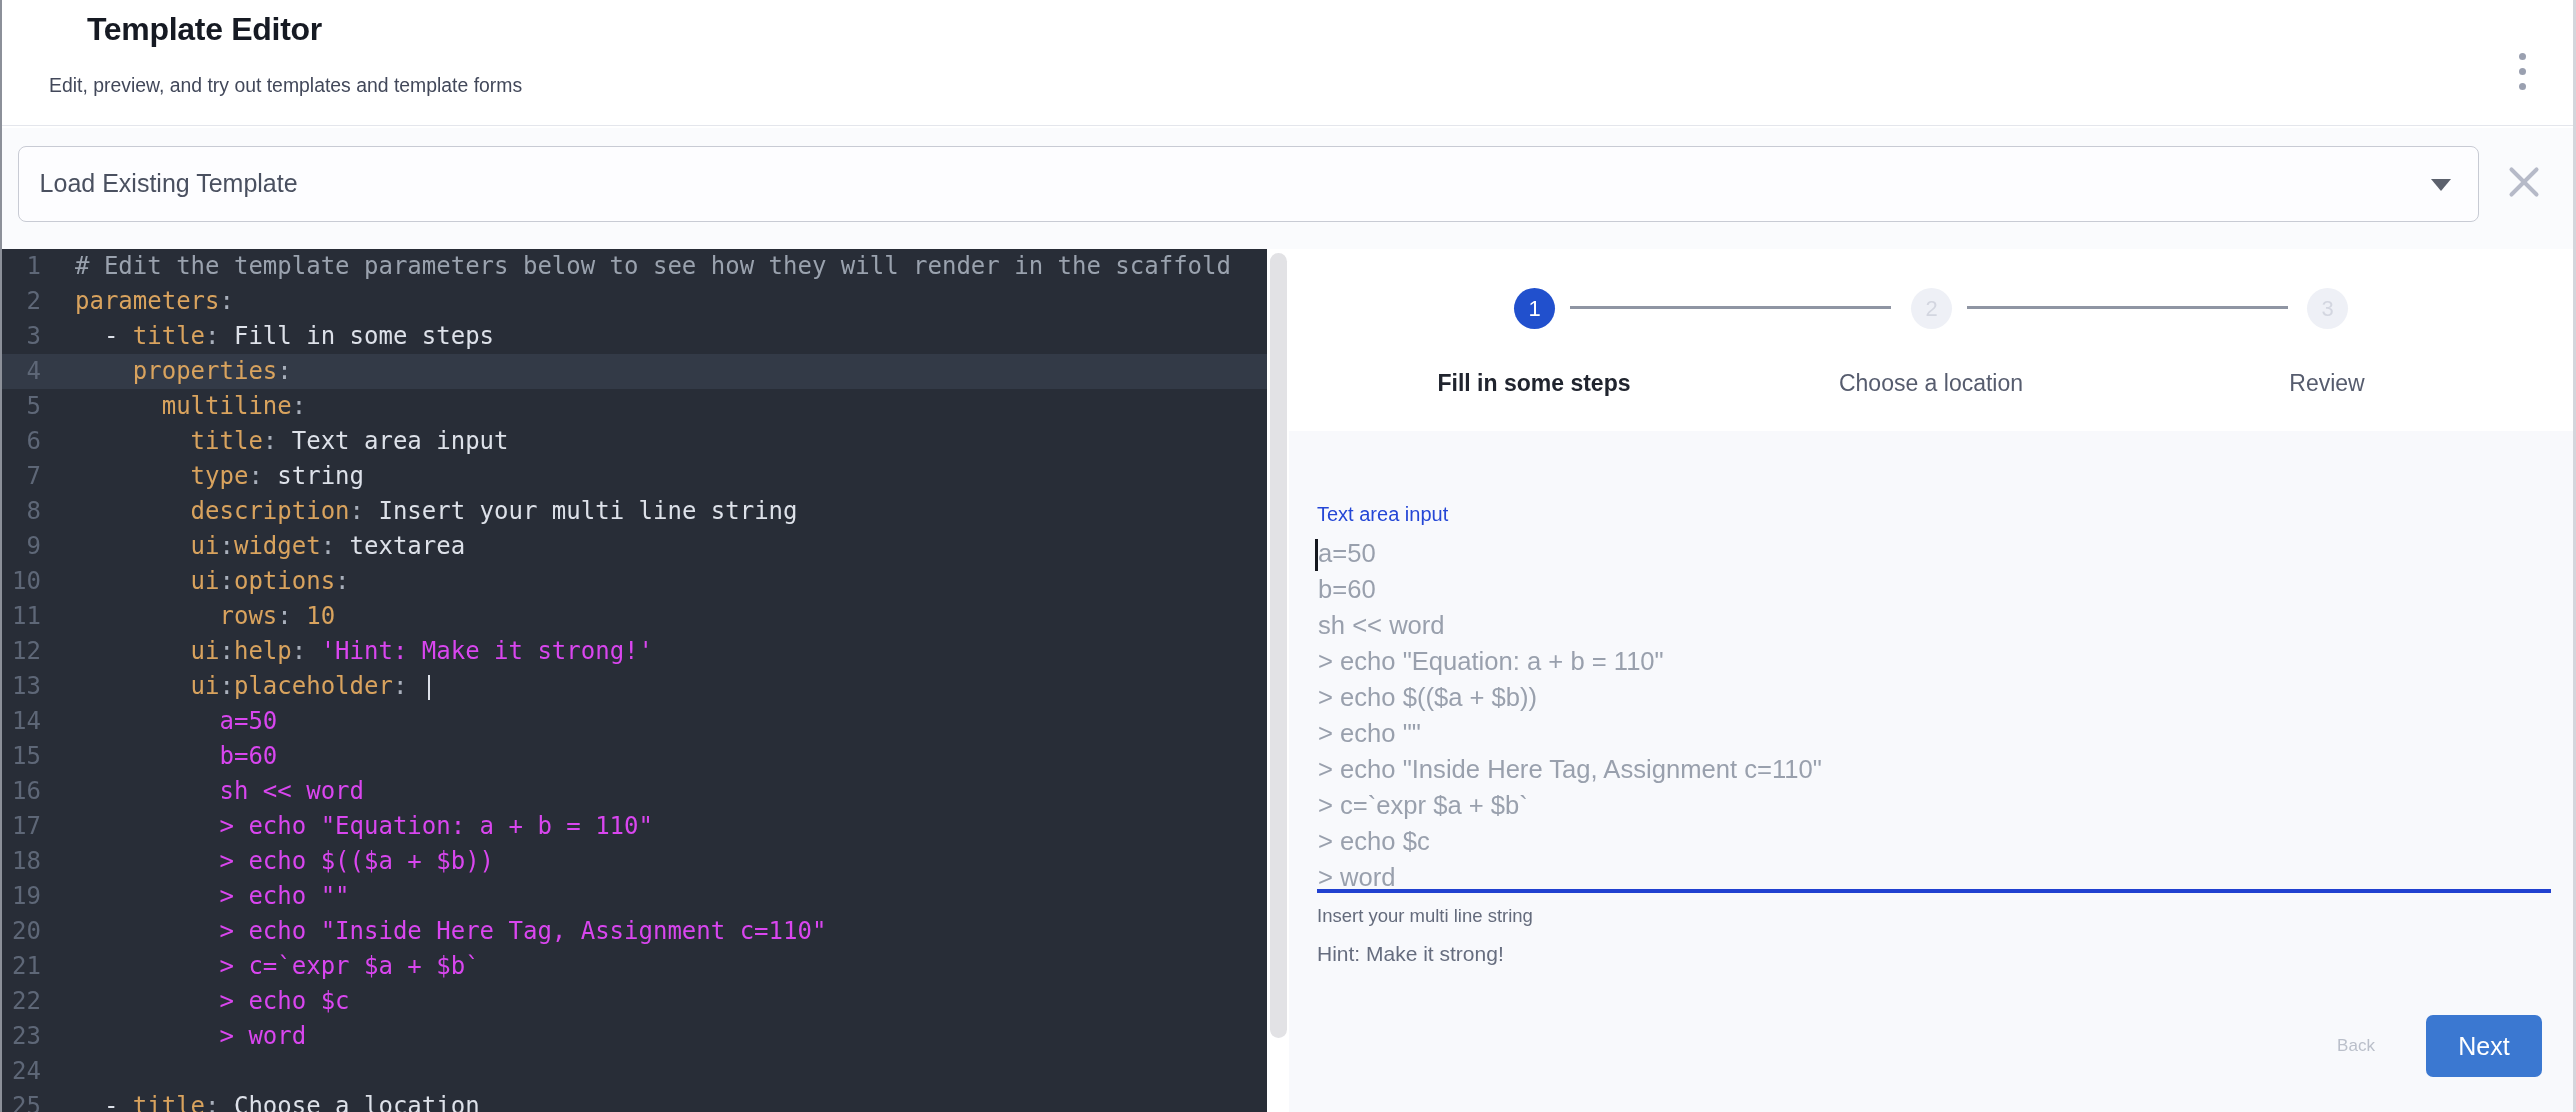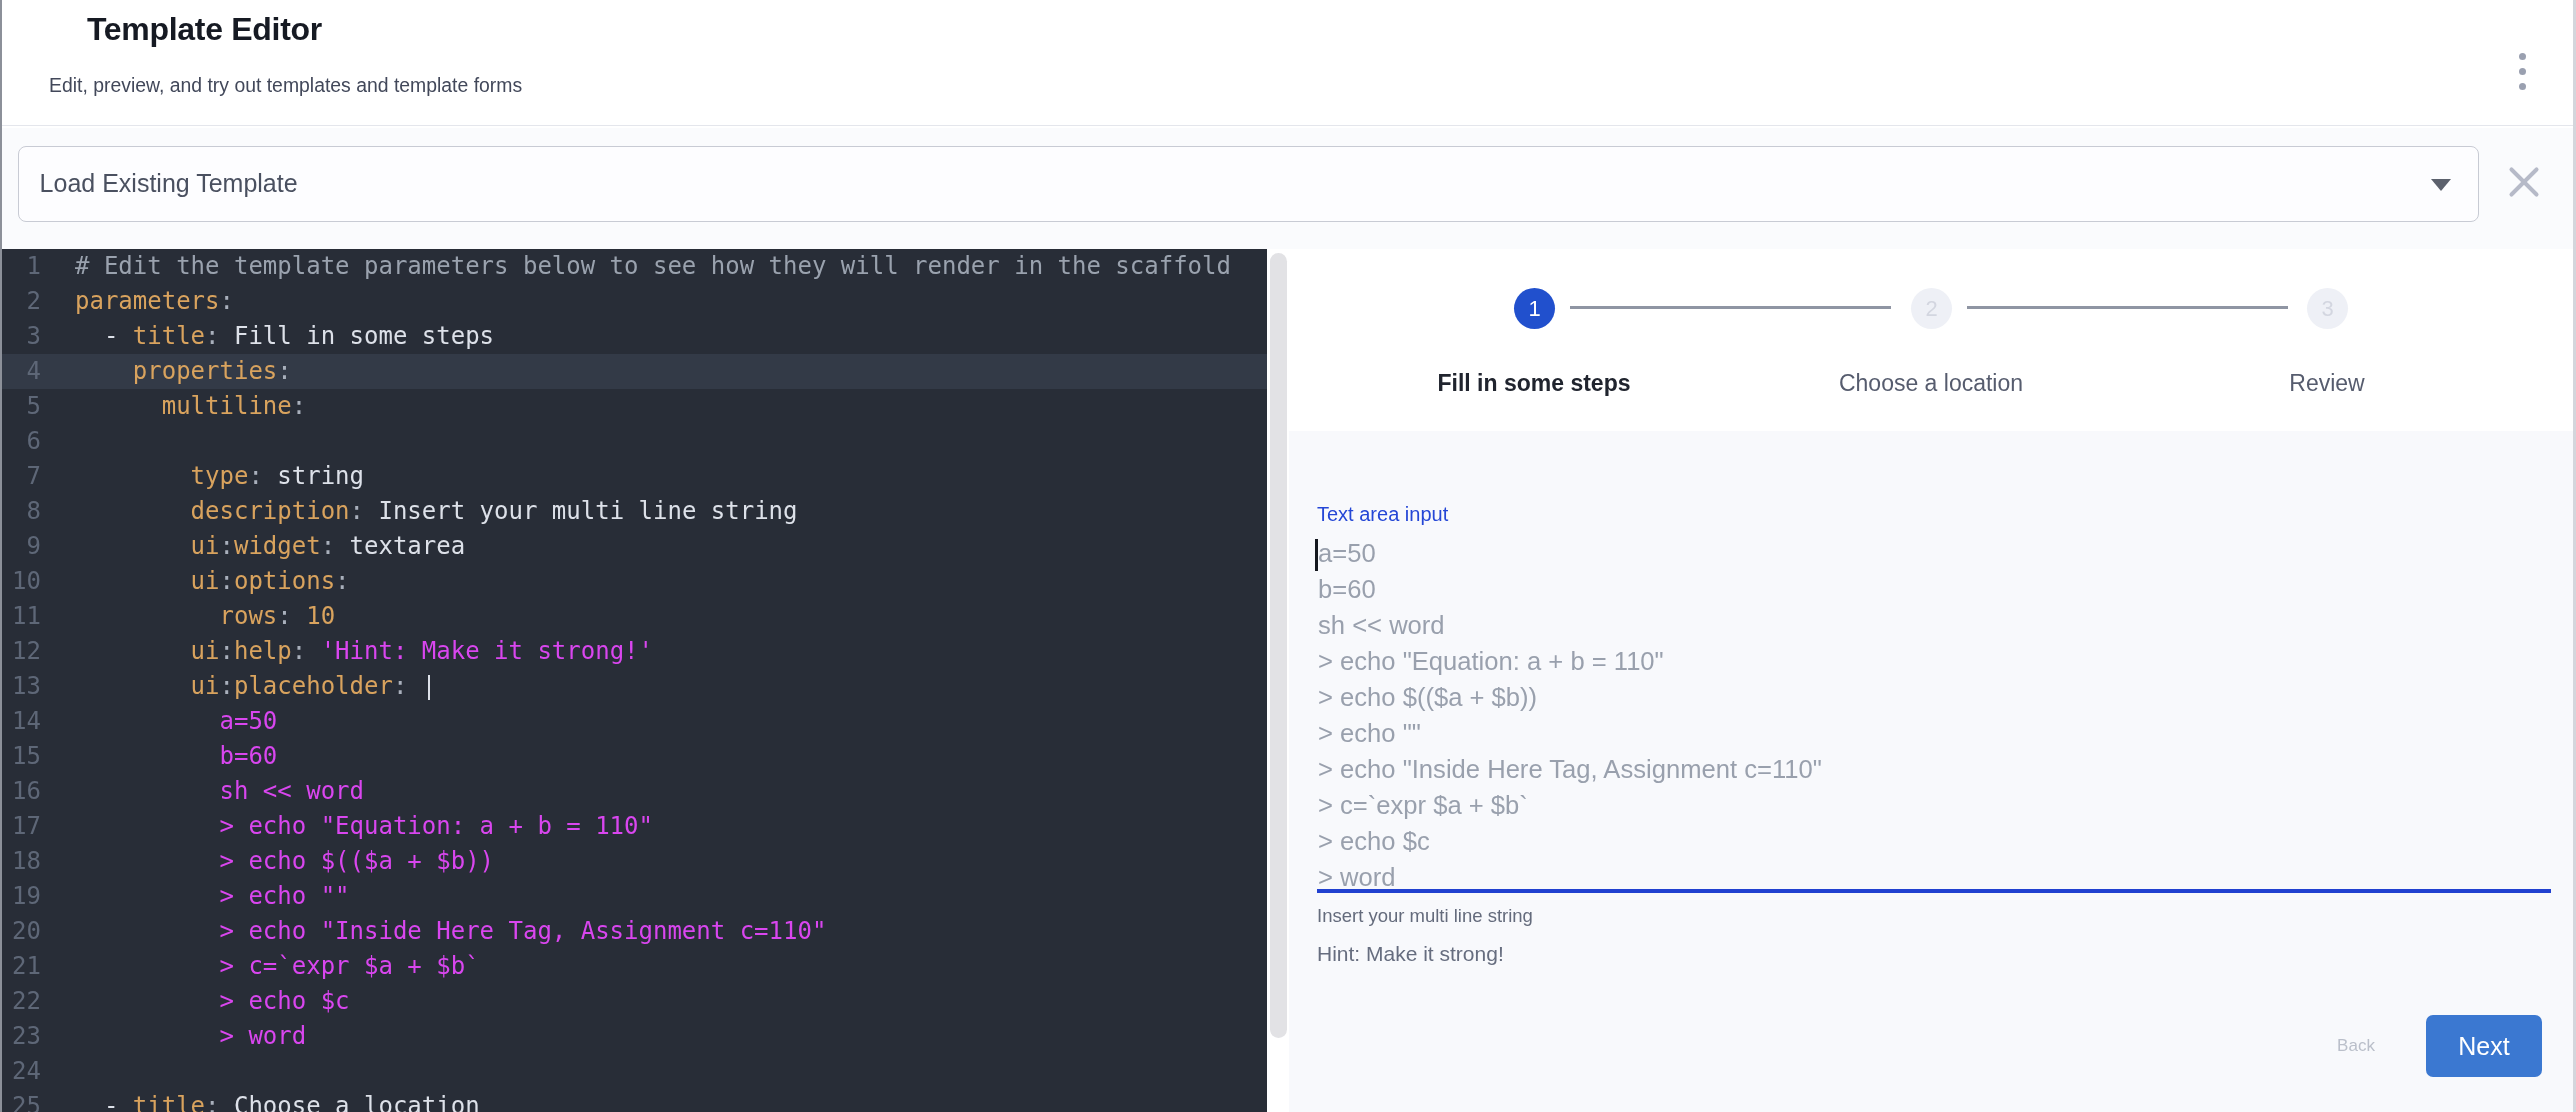--- a/index.html
+++ b/index.html
@@ -112,21 +112,21 @@
 
   <div class="main">
 
     <div class="editor">
       <div id="code-lines">
           <div class="cl"><span class="ln">1</span><span class="ct"><span class="cm"># Edit the template parameters below to see how they will render in the scaffold</span></span></div>
           <div class="cl"><span class="ln">2</span><span class="ct"><span class="k">parameters</span><span class="p">:</span></span></div>
           <div class="cl"><span class="ln">3</span><span class="ct"><span class="v">  - </span><span class="k">title</span><span class="p">:</span><span class="v"> Fill in some steps</span></span></div>
           <div class="cl active"><span class="ln">4</span><span class="ct"><span class="v">    </span><span class="k">properties</span><span class="p">:</span></span></div>
           <div class="cl"><span class="ln">5</span><span class="ct"><span class="v">      </span><span class="k">multiline</span><span class="p">:</span></span></div>
-          <div class="cl"><span class="ln">6</span></div>
+          <div class="cl"><span class="ln">6</span><span class="ct"><span class="v">        </span><span class="k">title</span><span class="p">:</span><span class="v"> Text area input</span></span></div>
           <div class="cl"><span class="ln">7</span><span class="ct"><span class="v">        </span><span class="k">type</span><span class="p">:</span><span class="v"> string</span></span></div>
           <div class="cl"><span class="ln">8</span><span class="ct"><span class="v">        </span><span class="k">description</span><span class="p">:</span><span class="v"> Insert your multi line string</span></span></div>
           <div class="cl"><span class="ln">9</span><span class="ct"><span class="v">        </span><span class="k">ui</span><span class="p">:</span><span class="k">widget</span><span class="p">:</span><span class="v"> textarea</span></span></div>
           <div class="cl"><span class="ln">10</span><span class="ct"><span class="v">        </span><span class="k">ui</span><span class="p">:</span><span class="k">options</span><span class="p">:</span></span></div>
           <div class="cl"><span class="ln">11</span><span class="ct"><span class="v">          </span><span class="k">rows</span><span class="p">:</span><span class="n"> 10</span></span></div>
           <div class="cl"><span class="ln">12</span><span class="ct"><span class="v">        </span><span class="k">ui</span><span class="p">:</span><span class="k">help</span><span class="p">:</span><span class="s"> 'Hint: Make it strong!'</span></span></div>
           <div class="cl"><span class="ln">13</span><span class="ct"><span class="v">        </span><span class="k">ui</span><span class="p">:</span><span class="k">placeholder</span><span class="p">:</span><span class="v"> |</span></span></div>
           <div class="cl"><span class="ln">14</span><span class="ct"><span class="s">          a=50</span></span></div>
           <div class="cl"><span class="ln">15</span><span class="ct"><span class="s">          b=60</span></span></div>
           <div class="cl"><span class="ln">16</span><span class="ct"><span class="s">          sh &lt;&lt; word</span></span></div>

